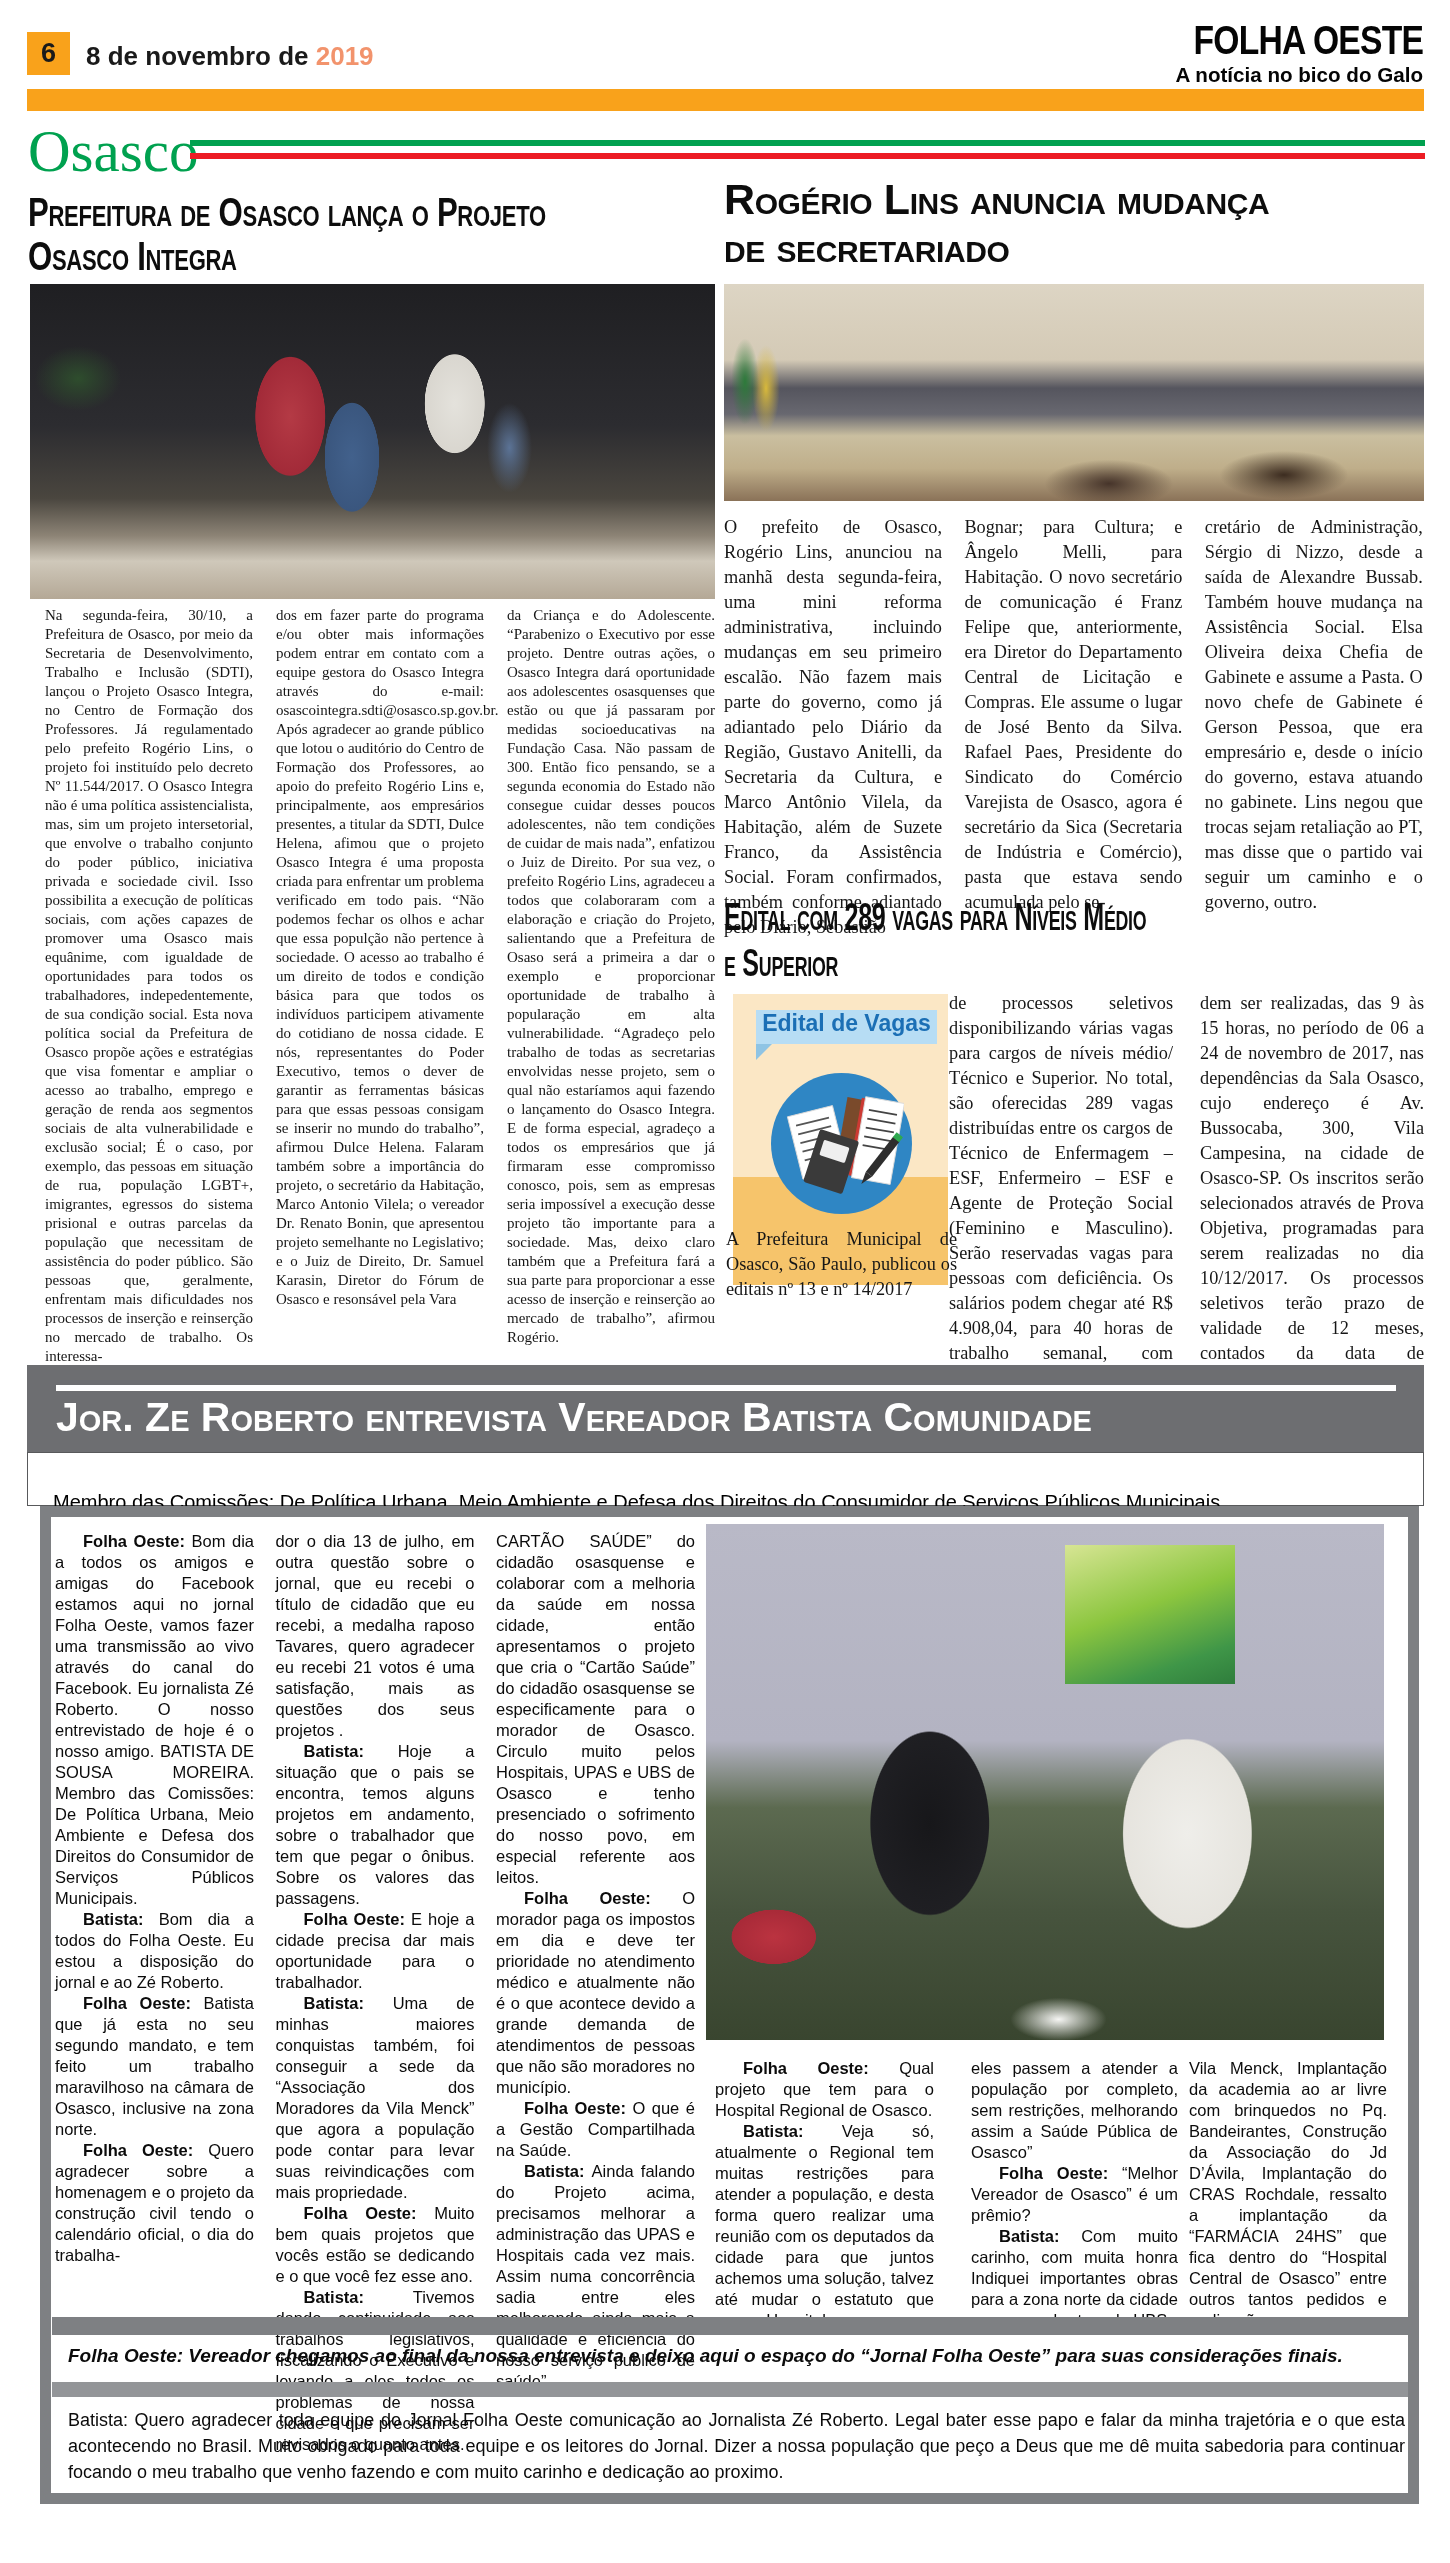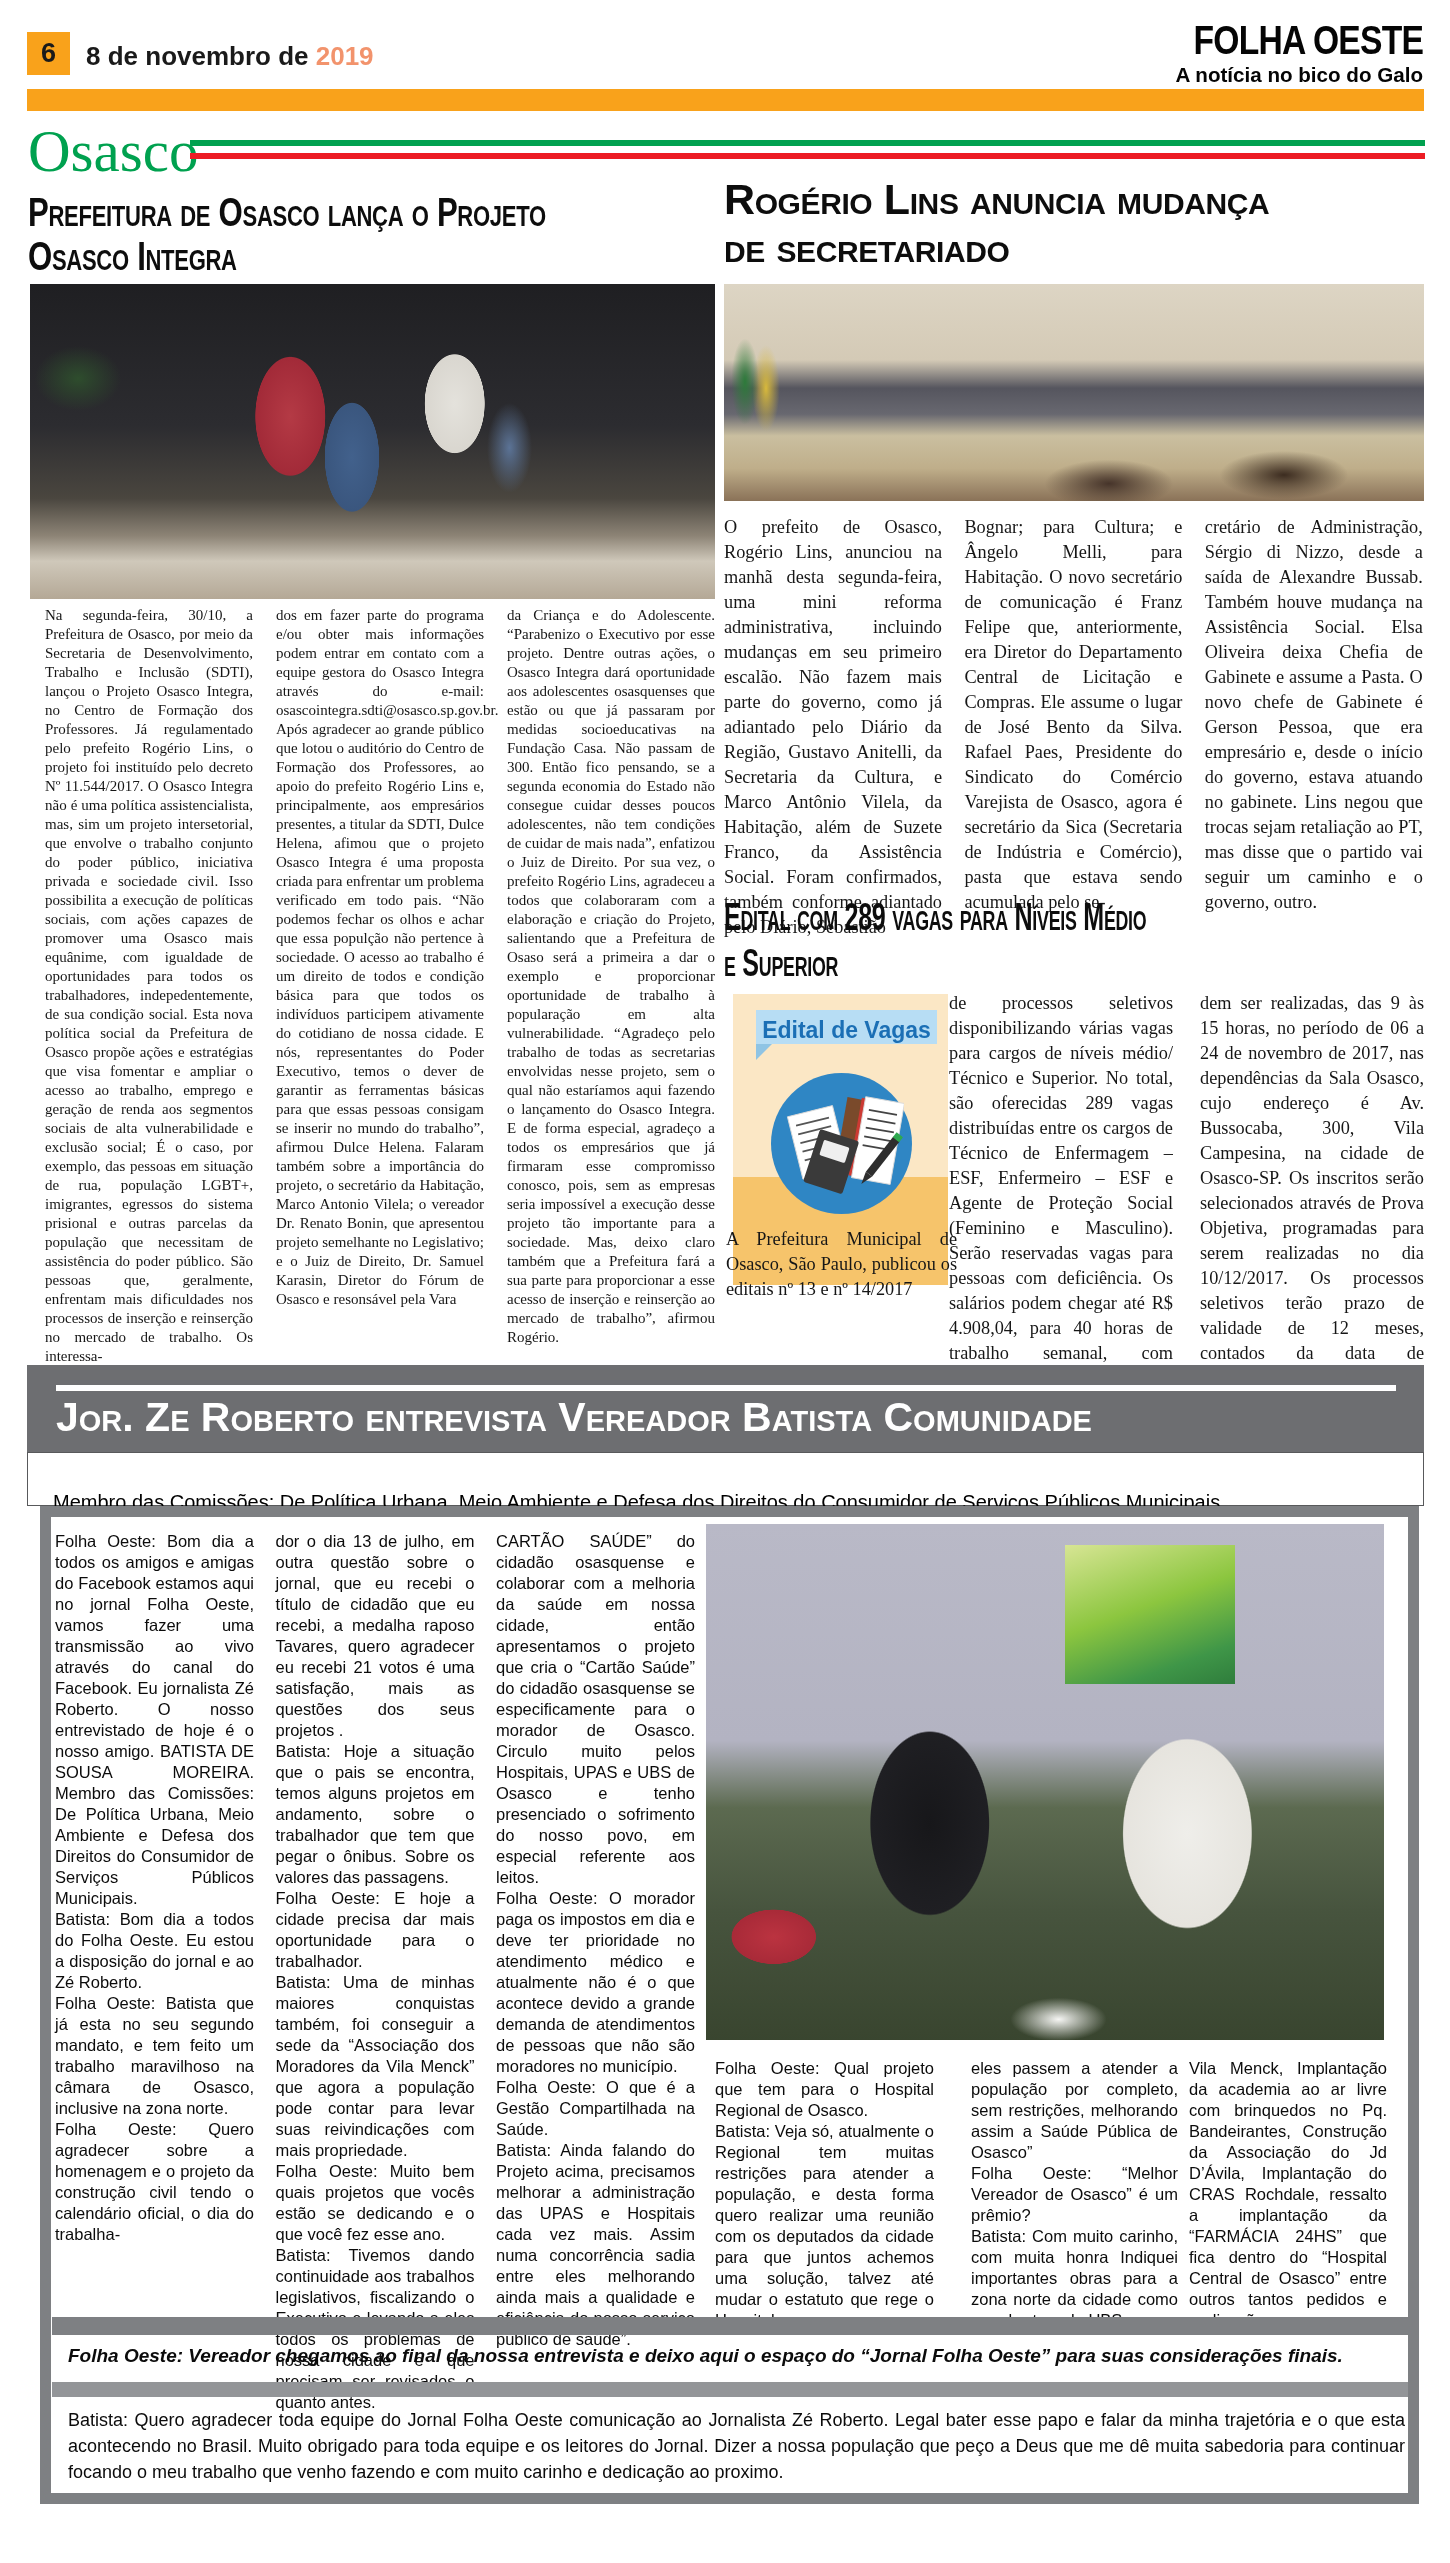--- a/index.html
+++ b/index.html
@@ -74,39 +74,39 @@
   #art-secr{left:724px;top:515px;width:700px;gap:22.4px;}
   #art-secr .col{width:218px;}
   #edital-text{left:949px;top:991px;width:475px;gap:27px;}
   #edital-text .col{width:224px;}
   #edital-caption{position:absolute;left:726px;top:1227px;width:231px;}
 
   
   #edital-graphic{position:absolute;left:733px;top:994px;width:215px;height:291px;
     background:linear-gradient(180deg,var(--edital-top) 0%,var(--edital-top) 63%,var(--edital-bottom) 63%,var(--edital-bottom) 100%);}
   .ribbon{position:absolute;left:23px;top:16px;width:181px;height:34px;background:var(--ribbon-bg);
-          display:flex;align-items:flex-end;justify-content:center;font-weight:bold;font-size:23px;color:var(--ribbon-text);}
+          display:flex;align-items:flex-start;justify-content:center;font-weight:bold;font-size:23px;color:var(--ribbon-text);}
   .ribbon::after{content:"";position:absolute;left:0;top:34px;border:8px solid transparent;
                  border-top-color:#8fc4e4;border-left-color:#8fc4e4;}
   .circle{position:absolute;left:38px;top:79px;width:141px;height:141px;border-radius:50%;background:var(--circle);
           display:flex;align-items:center;justify-content:center;}
 
   
   #banner{position:absolute;left:27px;top:1365px;width:1397px;height:87px;background:var(--banner);}
   #banner-rule{position:absolute;left:29px;top:19.7px;width:1340px;height:6.3px;background:#fff;}
   #banner-title{position:absolute;left:29px;top:27px;font-size:41px;line-height:50px;color:#fff;
                 font-variant:small-caps;font-weight:700;white-space:nowrap;letter-spacing:0;}
   #subtitle-band{position:absolute;left:27px;top:1452px;width:1397px;height:54px;background:#fff;
                  border:1.8px solid #58595b;box-sizing:border-box;display:flex;align-items:center;}
   #subtitle{font-size:20px;padding-left:25px;color:#000;margin-top:47px;}
   #frame{position:absolute;left:40px;top:1506px;width:1379px;height:998px;background:#fff;
          border:11.6px solid var(--frame);box-sizing:border-box;}
   .sans{font-size:16.5px;line-height:21px;text-align:justify;color:#0b0b0b;}
   .qa{margin:0;}
-  .qa b{font-weight:normal;}
+  .qa b{font-weight:bold;margin-left:28px;}
   #iv-cols{left:55px;top:1531px;width:640px;gap:21.5px;}
   #iv-cols .col{width:199px;}
   #iv-below-a{position:absolute;left:715px;top:2058px;width:219px;}
   #iv-below-b{position:absolute;left:971px;top:2058px;width:207px;}
   #iv-below-c{position:absolute;left:1189px;top:2058px;width:198px;}
   #div1{position:absolute;left:52px;top:2317px;width:1356px;height:18px;background:var(--frame);}
   #closing{position:absolute;left:68px;top:2344px;width:1323px;font-style:italic;font-weight:700;
            font-size:19px;line-height:23px;color:#0b0b0b;}
   #div2{position:absolute;left:52px;top:2382px;width:1356px;height:15px;background:var(--divider);}
   #final{position:absolute;left:68px;top:2407px;width:1337px;font-size:18px;line-height:26px;

